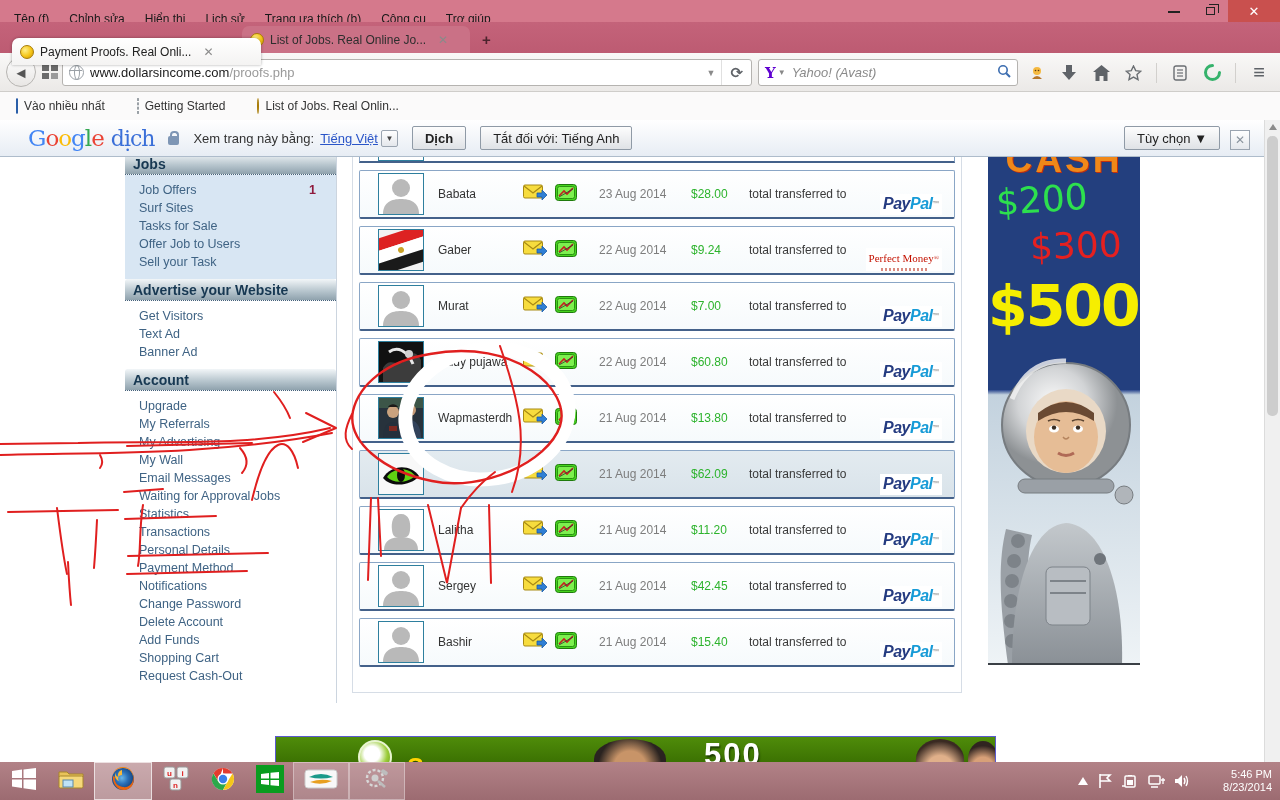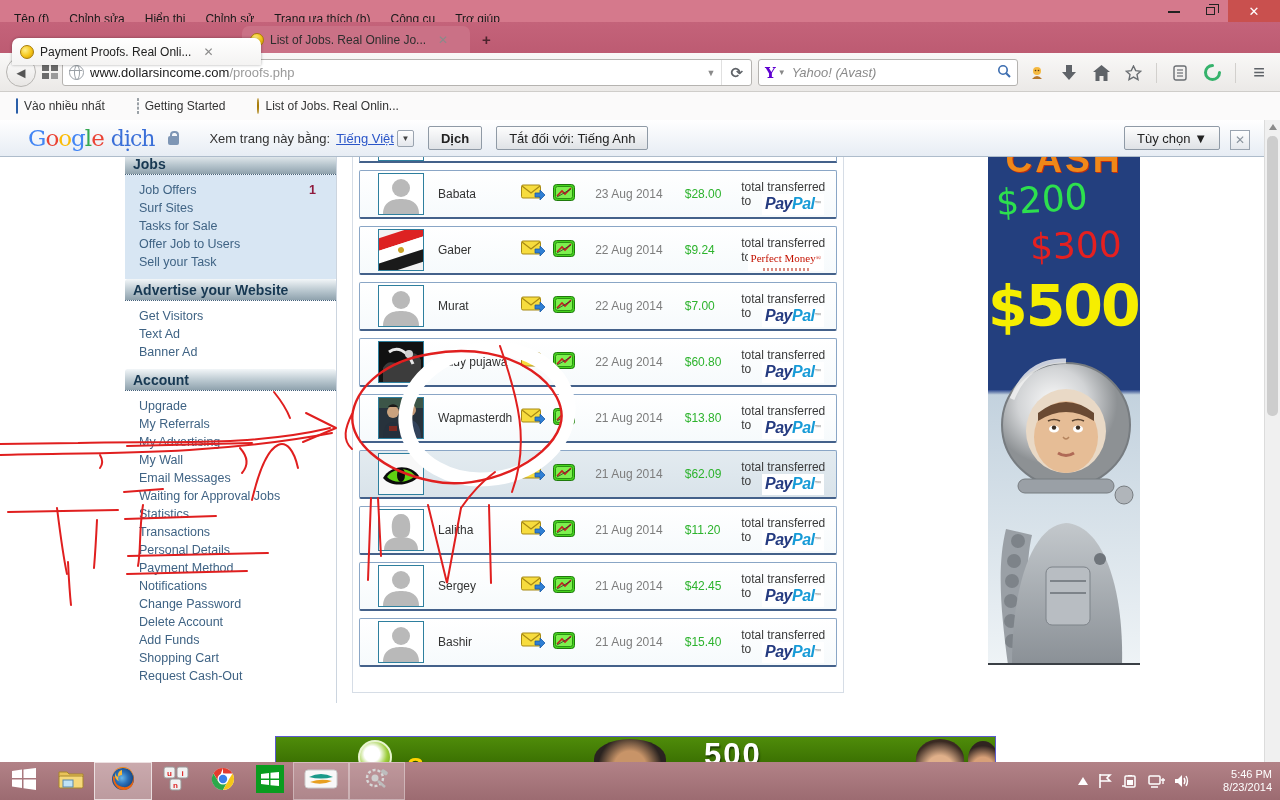--- a/index.html
+++ b/index.html
@@ -76,21 +76,21 @@
   .translatebar { position:absolute; top:120px; left:0; width:1280px; height:37px;
     background:linear-gradient(#ffffff,#e7edf4); border-bottom:1px solid #aebccb;
     display:flex; align-items:center; font-size:13px; color:#333; }
   .gt-logo { margin-left:28px; font-family:"DejaVu Serif",serif; font-size:23px; letter-spacing:-1px; display:flex; align-items:baseline; gap:7px;}
   .gt-word span:nth-child(1){color:#4285f4}.gt-word span:nth-child(2){color:#ea4335}
   .gt-word span:nth-child(3){color:#fbbc05}.gt-word span:nth-child(4){color:#4285f4}
   .gt-word span:nth-child(5){color:#34a853}.gt-word span:nth-child(6){color:#ea4335}
   .gt-service { color:#3a6fd8; font-size:22px; }
   .gt-lock { width:11px; height:9px; background:#7e96b5; border-radius:2px; position:relative; margin:4px 10px 0 14px;}
   .gt-lock:before{content:"";position:absolute;top:-5px;left:2px;width:5px;height:5px;border:2px solid #7e96b5;border-bottom:none;border-radius:4px 4px 0 0;}
-  .gt-prompt { margin-left:20px; }
+  .gt-prompt { margin-left:4px; }
   .gt-lang { color:#2a55c8; text-decoration:underline; margin-left:6px; }
   .gt-langdrop { width:17px; height:17px; border:1px solid #9aa4b0; background:linear-gradient(#fff,#e4e7ec);
     display:inline-flex; align-items:center; justify-content:center; font-size:8px; color:#444; margin-left:3px; border-radius:2px;}
   .gt-btn { height:24px; border:1px solid #8f9aa6; background:linear-gradient(#fdfdfd,#dfe2e6);
     display:inline-flex; align-items:center; padding:0 12px; margin-left:14px; border-radius:2px; color:#222;}
   .gt-btn.bold { font-weight:bold; }
   .gt-right { position:absolute; right:30px; display:flex; align-items:flex-end; }
   .gt-close { width:20px; height:20px; border:1px solid #9aa4b0; background:linear-gradient(#fff,#e4e7ec);
     display:flex; align-items:center; justify-content:center; color:#8a949e; font-size:12px; margin-left:10px;}
 
@@ -100,21 +100,21 @@
   .sidebar { position:absolute; left:125px; top:-4px; width:212px; border-right:1px solid #ccd5df; padding-bottom:10px;}
   .sb-header { height:22px; border-radius:3px 3px 0 0;
     background:linear-gradient(#f2f6f8,#b9c7cf 55%,#8fa2ad);
     border-bottom:1px dotted #46617a; display:flex; align-items:center;
     font-size:14px; font-weight:bold; color:#173852; padding-left:8px; }
   .sb-items { list-style:none; margin:0; padding:6px 0 8px 14px; }
   .sb-items.tinted { background:#d8e6f3; }
   .sb-item { font-size:12.5px; color:#3f6384; height:18px; line-height:18px; display:flex; }
   .sb-badge { margin-left:auto; margin-right:20px; color:#8f1a3c; font-weight:bold; }
 
-  .proof-panel { position:absolute; left:352px; top:0; width:492px; height:536px;
+  .proof-panel { position:absolute; left:352px; top:0; width:610px; height:536px;
     background:#fff; border:1px solid #d6dde6; border-top:none; padding:0 5px; }
   .row-sliver { height:6px; margin:0 1px 7px 1px; border:1px solid #8aa6c6; border-top:none;
     border-bottom:2px solid #44618a; position:relative; overflow:hidden;}
   .row-sliver .av { position:absolute; left:18px; top:-40px; width:46px; height:44px; border:1px solid #2e7f9e;}
   .proof-row { position:relative; height:49px; margin:0 1px 7px 1px;
     border:1px solid #8aa6c6; border-bottom:2px solid #44618a; border-radius:2px;
     background:linear-gradient(#ffffff,#f6fafc); display:flex; align-items:center; font-size:12px;}
   .proof-row.tinted { background:linear-gradient(#e3ebf0,#d9e3ea); }
   .avatar { width:46px; height:42px; border:1px solid #2e7f9e; margin-left:18px; background:#fff; flex:0 0 auto; overflow:hidden;}
   .avatar svg { display:block; }
@@ -175,21 +175,21 @@
   .tray-clock { font-size:11px; line-height:13px; text-align:right; color:#fff; margin-left:22px;}
 </style>
 </head>
 <body>
 
 <div class="menubar">
   <span style="display:flex;">
       <span class="menu-item">Tệp (f)</span>
       <span class="menu-item">Chỉnh sửa</span>
       <span class="menu-item">Hiển thị</span>
-      <span class="menu-item">Chỉnh sử</span>
+      <span class="menu-item">Lịch sử</span>
       <span class="menu-item">Trang ưa thích (b)</span>
       <span class="menu-item">Công cụ</span>
       <span class="menu-item">Trợ giúp</span>
     </span>
   <div class="win-controls">
     <div class="win-btn min">
         <span></span>
       </div>
     <div class="win-btn restore">
         <span></span>

